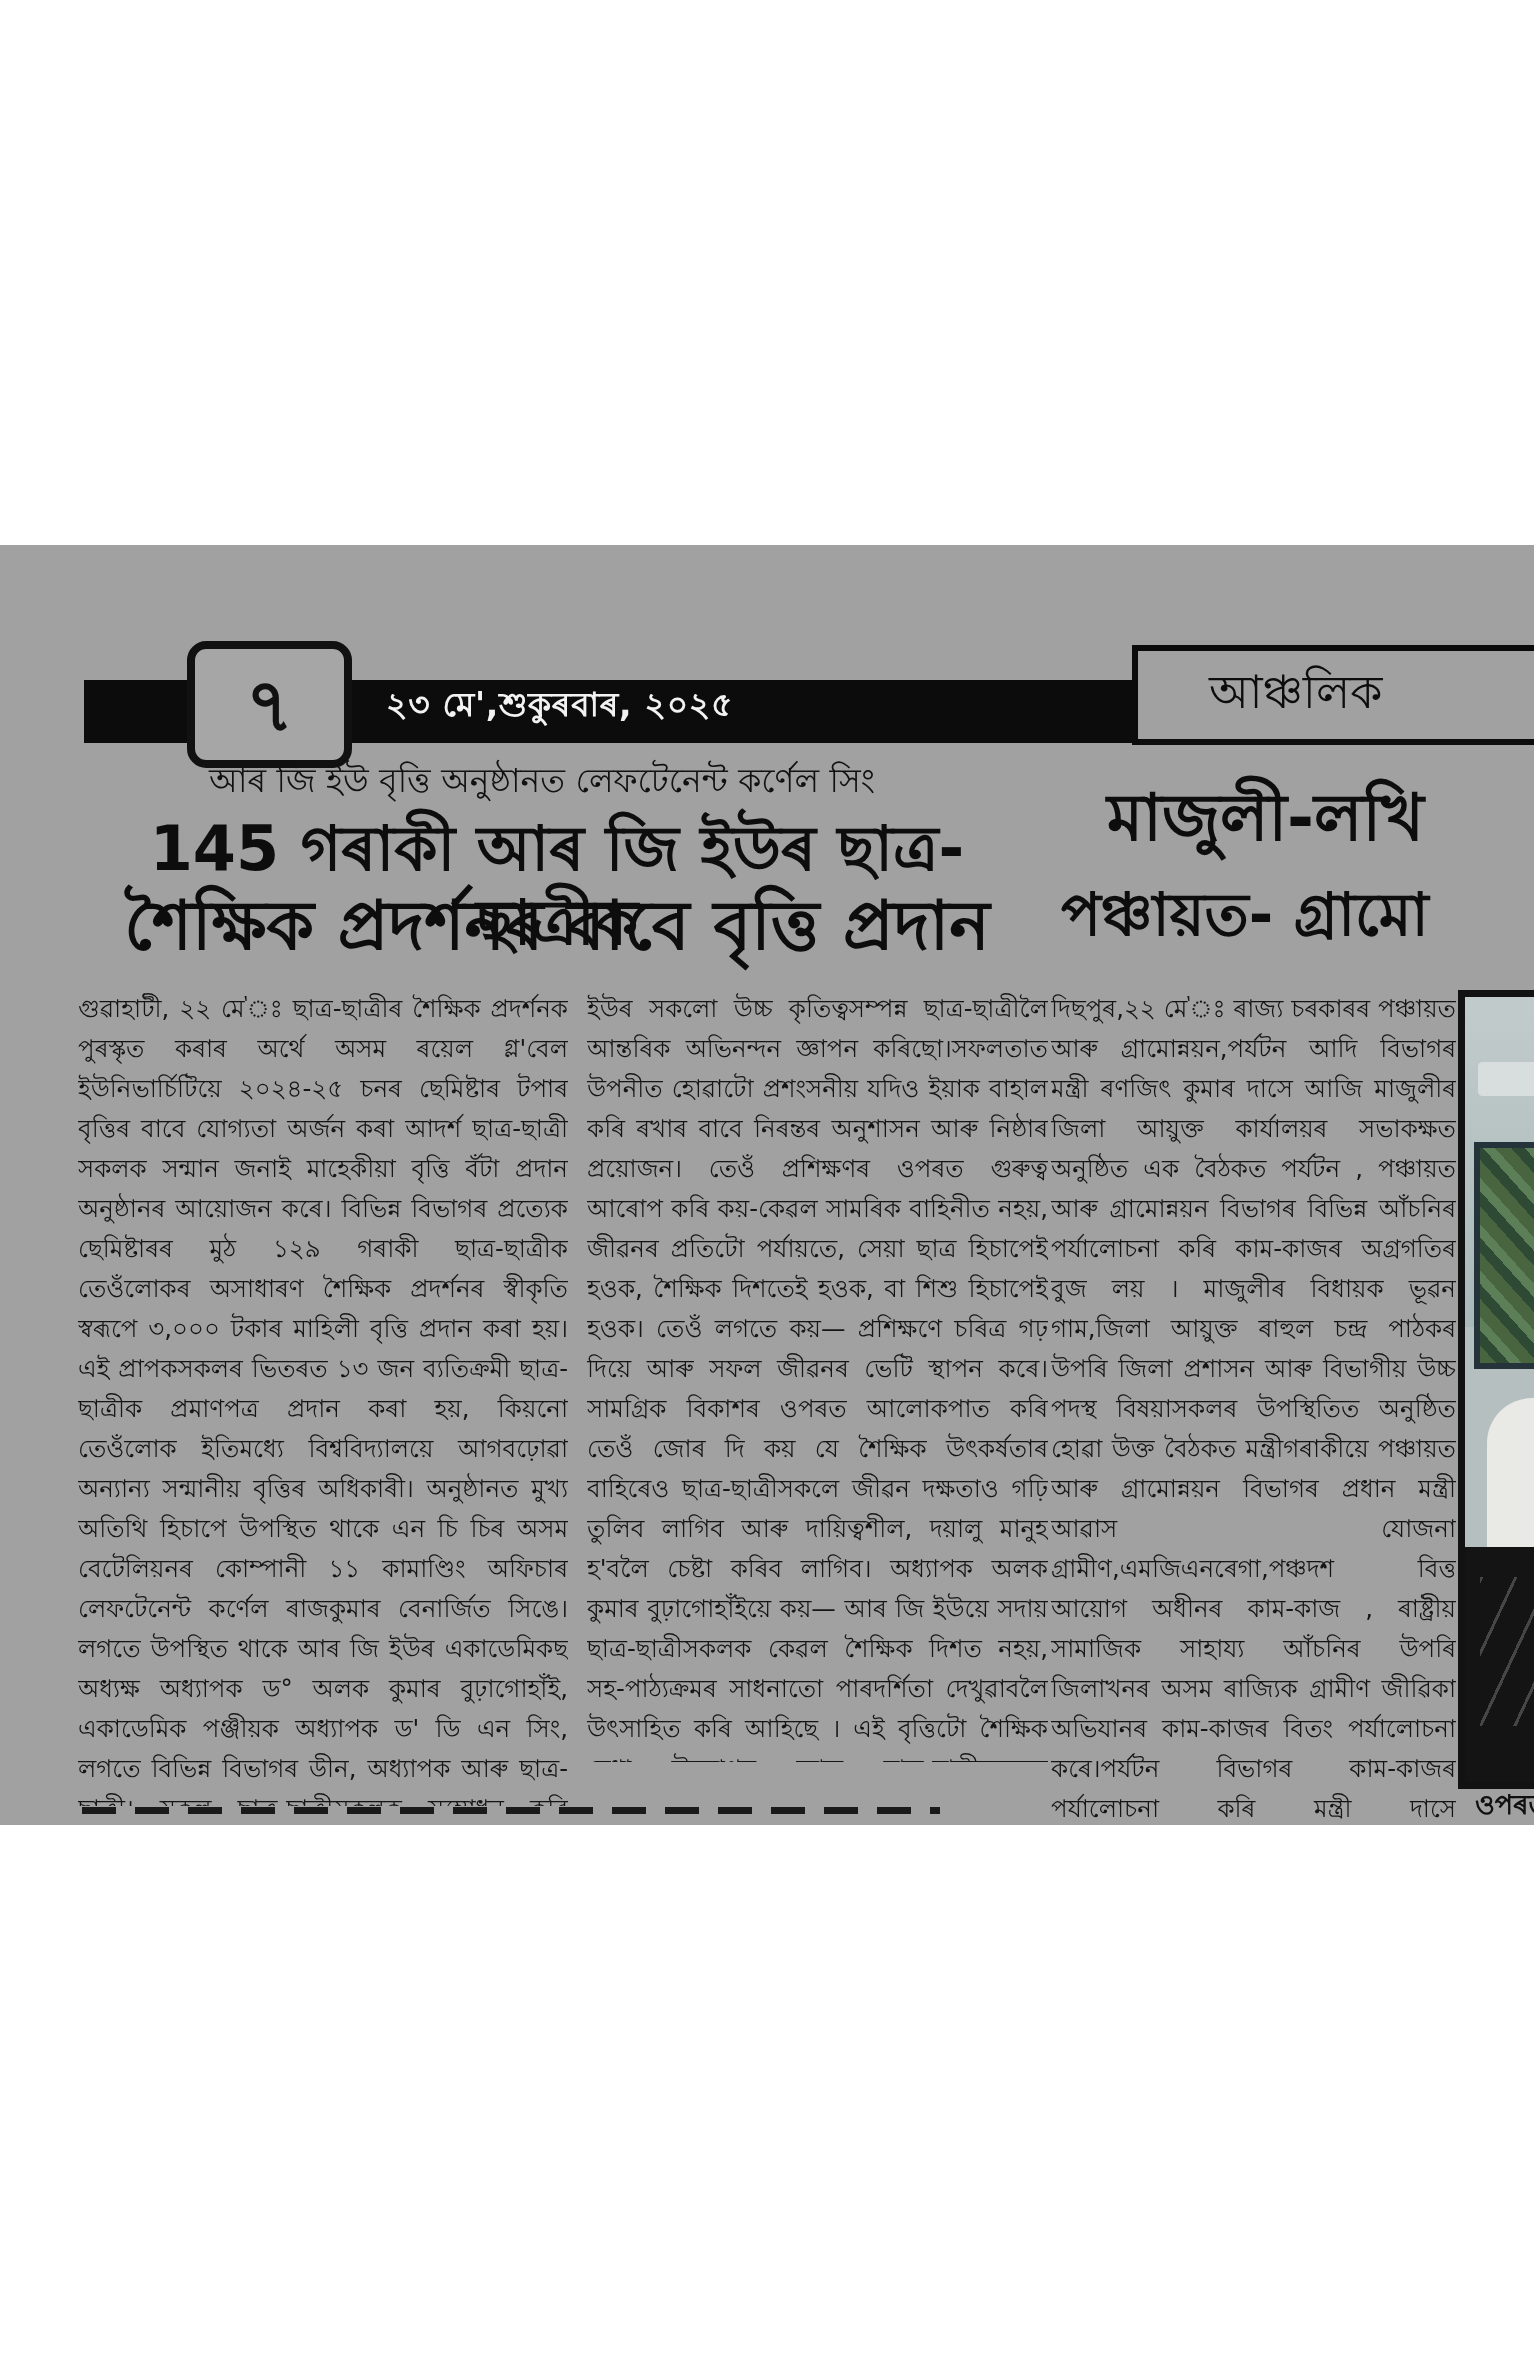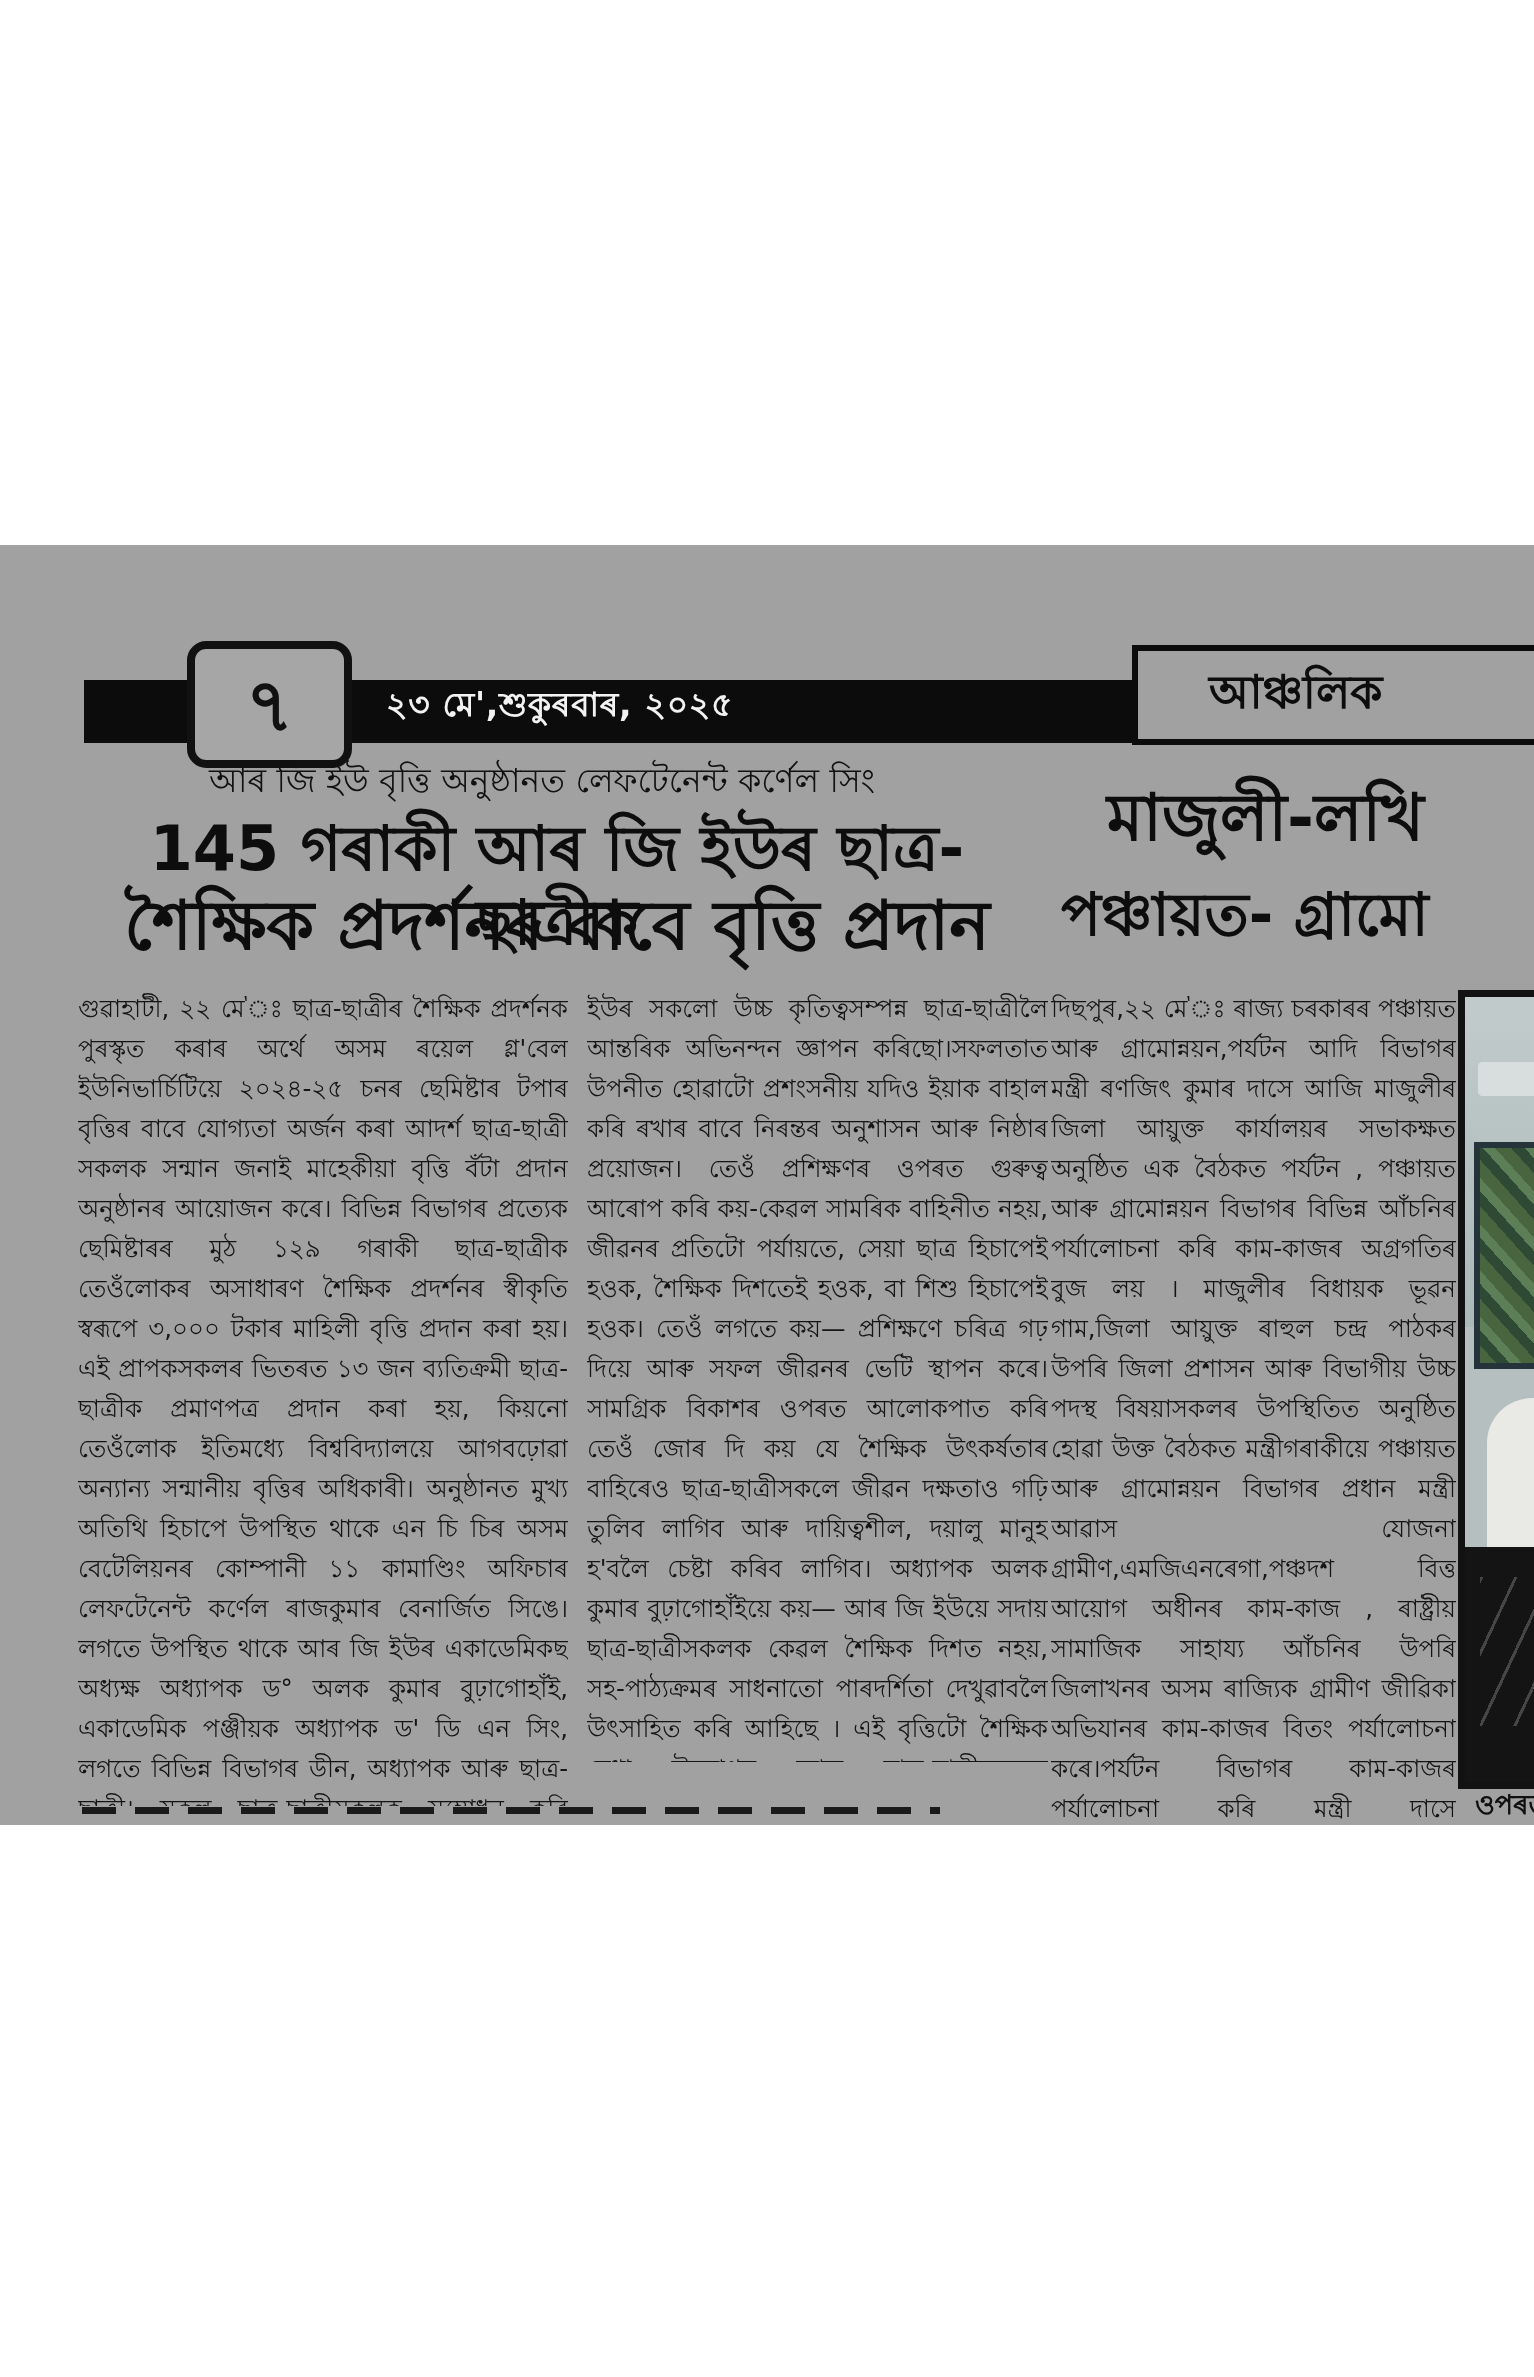--- a/index.html
+++ b/index.html
@@ -10,21 +10,21 @@
 
   
   #date-bar{left:84px;top:135px;width:1451px;height:63px;background:#0c0c0c;}
   #page-num-box{left:187px;top:96px;width:149px;height:111px;background:#a6a6a6;
                 border:8.2px solid #111111;border-radius:19.3px;display:flex;align-items:center;justify-content:center;}
   #page-num-box span{font-size:74px;font-weight:bold;color:#111111;line-height:1;}
   #date-text{left:386px;top:135px;height:54px;display:flex;align-items:center;
              color:#f2f2f2;font-size:33px;font-weight:bold;letter-spacing:0.7px;}
   #section-box{left:1132px;top:100px;width:520px;height:88px;background:#a1a1a1;
                border:6px solid #0c0c0c;display:flex;align-items:center;}
-  #section-box span{font-size:46px;font-weight:bold;color:#0d0d0d;margin-left:71px;}
+  #section-box span{font-size:46px;font-weight:normal;color:#0d0d0d;margin-left:71px;}
 
   
   #kicker{left:85px;top:210px;width:914px;text-align:center;font-size:33px;font-weight:normal;color:#111;}
   #headline-1{left:74px;top:267px;width:966px;text-align:center;font-size:62px;font-weight:bold;color:#0d0d0d;line-height:1.2;}
   #headline-2{left:74px;top:340px;width:966px;text-align:center;font-size:68px;font-weight:bold;color:#0d0d0d;line-height:1.2;}
 
   
   .bodycol{font-size:24.5px;line-height:40px;color:#151515;text-align:justify;}
   #col-left{left:78px;top:444px;width:490px;height:817px;overflow:hidden;}
   #col-middle{left:587px;top:444px;width:461px;height:773px;overflow:hidden;}

